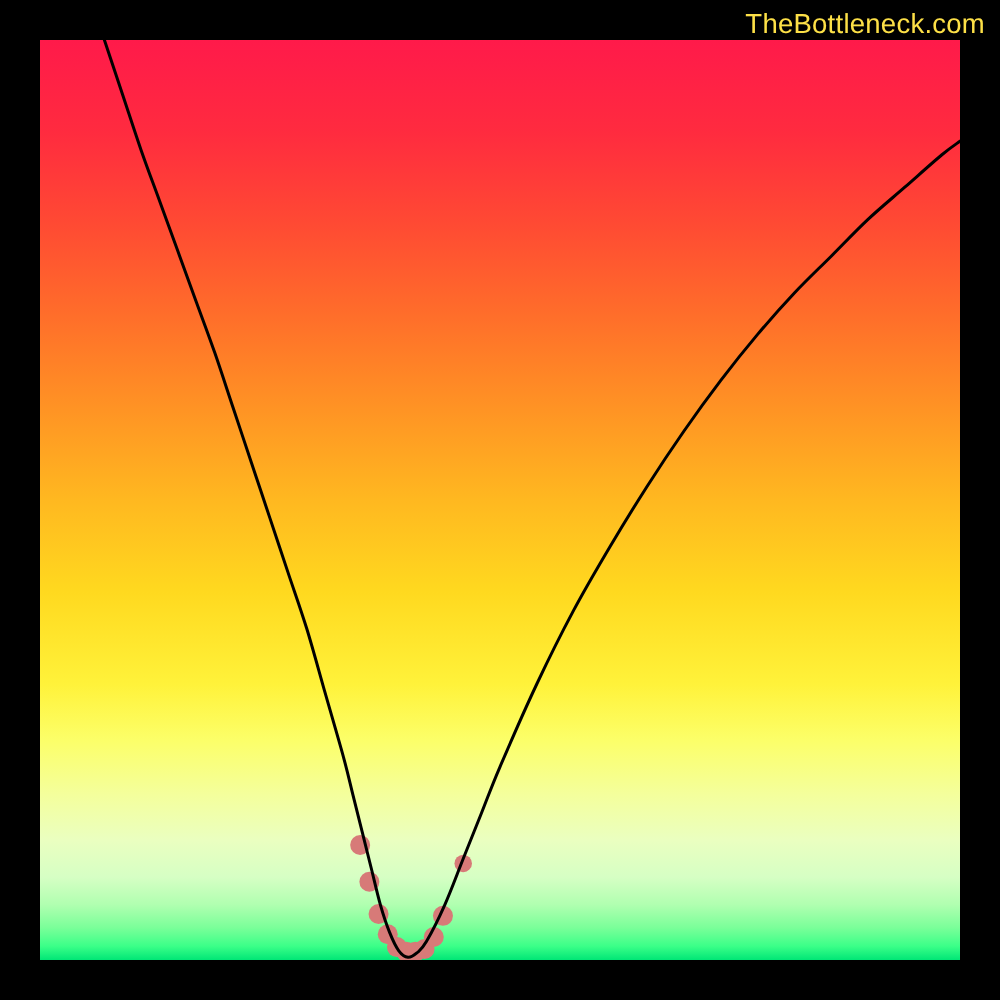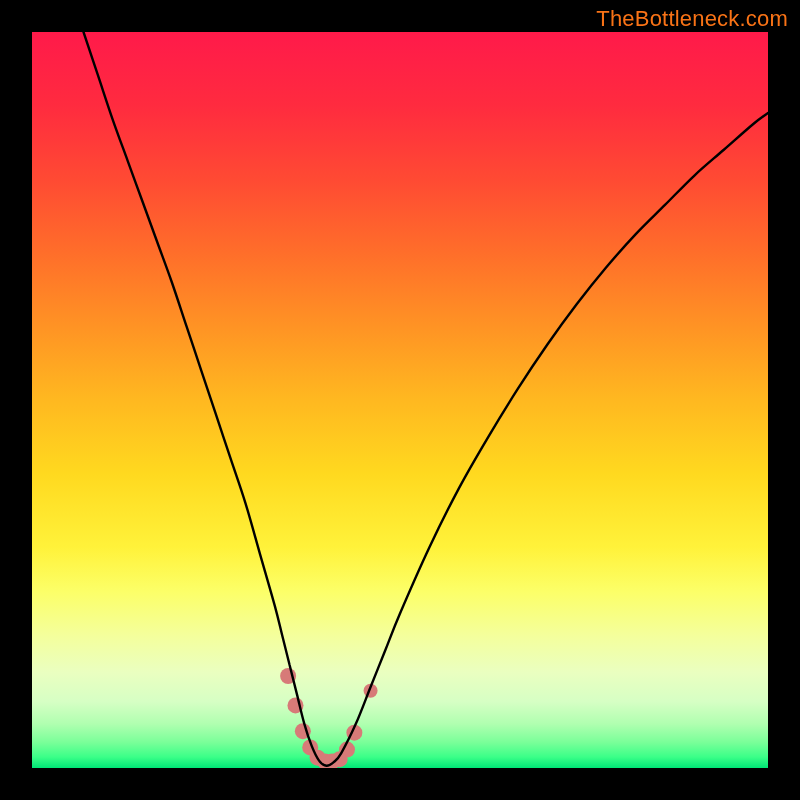--- a/index.html
+++ b/index.html
@@ -16,21 +16,21 @@
     .chart-container {
       position: relative;
       width: 800px;
       height: 800px;
       background: #000;
     }
     .watermark {
       position: absolute;
       top: 6px;
       right: 12px;
-      color: #f97316;
+      color: #fde047;
       font-family: Arial, Helvetica, sans-serif;
       font-size: 22px;
       font-weight: 500;
       z-index: 10;
       letter-spacing: 0.2px;
     }
     .plot-area {
       position: absolute;
       top: 32px;
       left: 32px;

